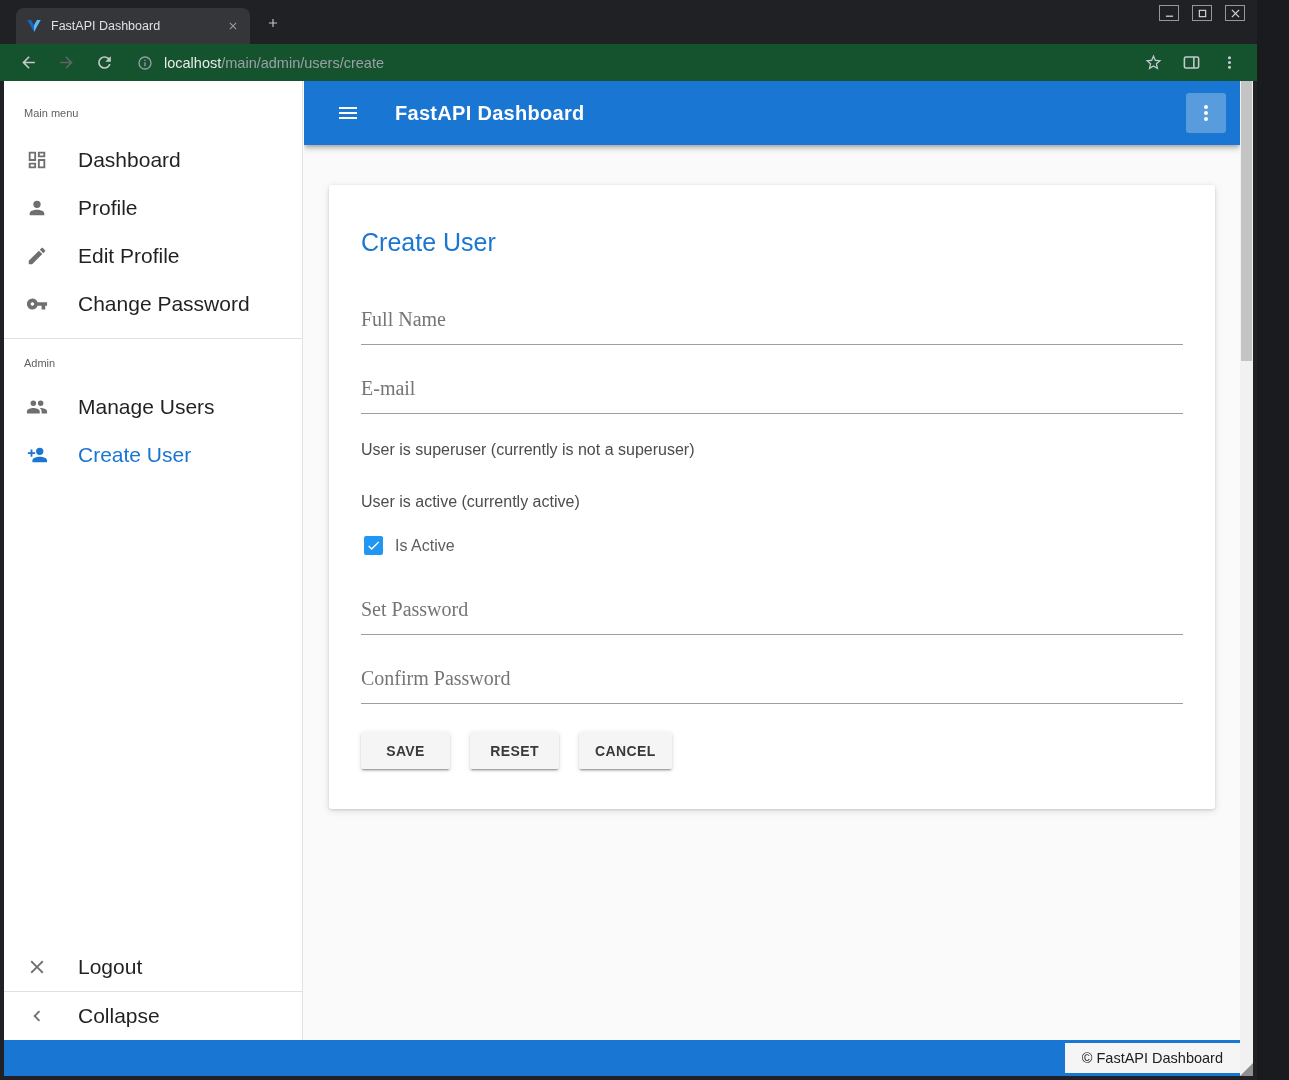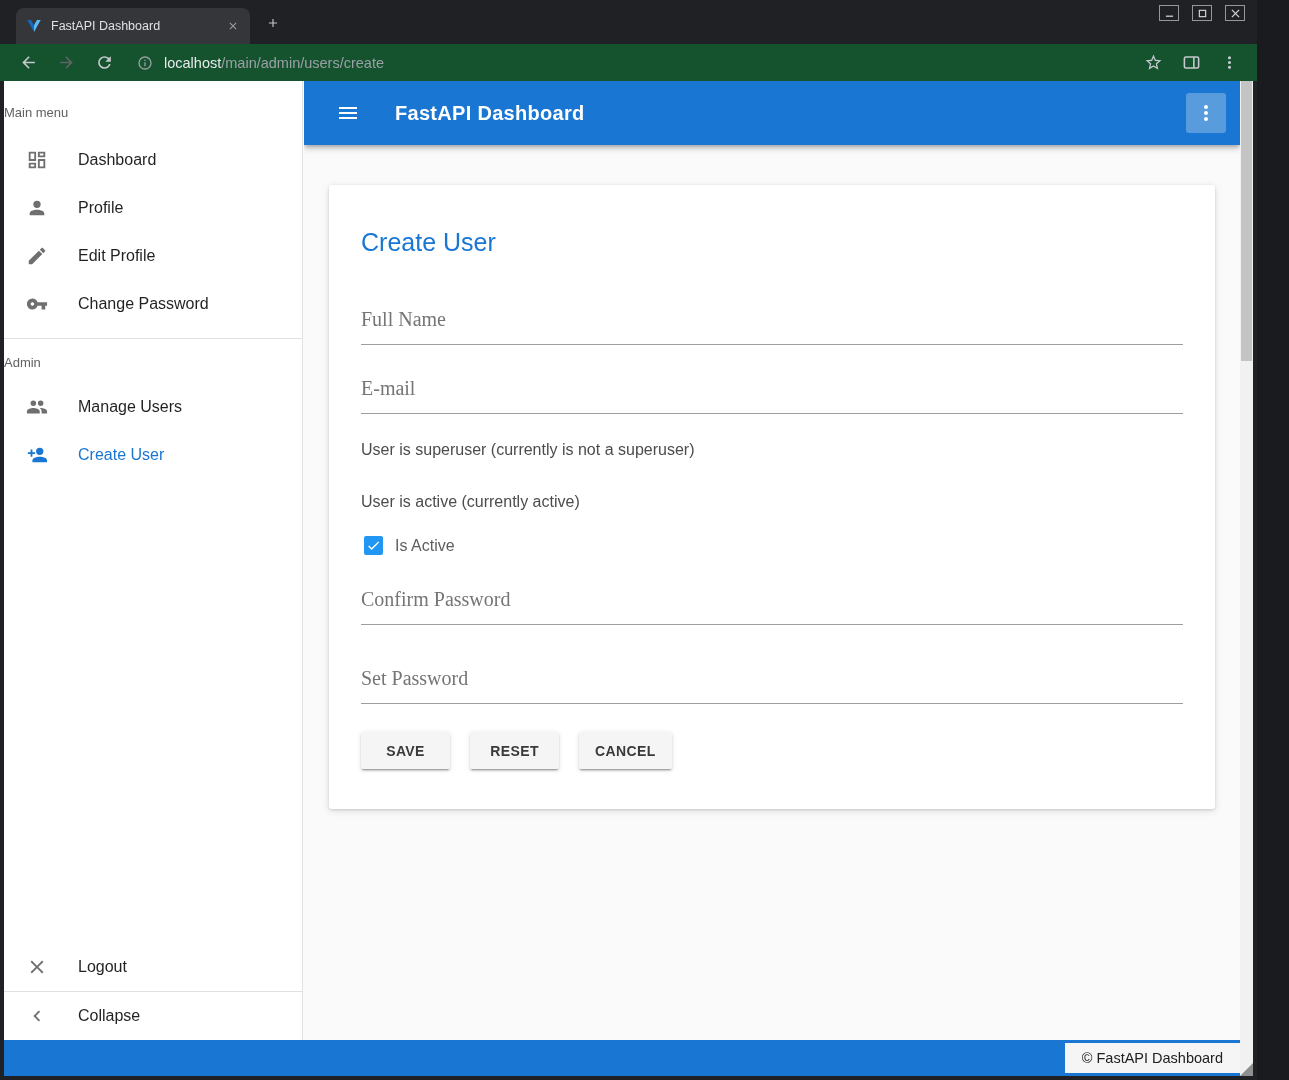--- a/index.html
+++ b/index.html
@@ -33,23 +33,23 @@
   
   .page { position:absolute; top:81px; left:4px; right:4px; bottom:4px; background:#fafafa; overflow:hidden; }
 
   .scrollbar { position:absolute; top:0; right:0; bottom:0; width:13px; background:#f1f1f1; z-index:30; }
   .scroll-thumb { position:absolute; top:0; left:1px; width:11px; height:280px; background:#c4c4c4; }
   .resize-grip { position:absolute; right:0; bottom:0; width:0; height:0; border-style:solid; border-width:0 0 13px 13px; border-color:transparent transparent #8f8f8f transparent; }
 
   
   .sidebar { position:absolute; top:0; left:0; bottom:36px; width:299px; background:#ffffff; border-right:1px solid #e2e2e2; z-index:5; }
   .sb-top { padding-top:24px; }
-  .sb-section-label { font-size:13px; color:#616161; height:16px; line-height:16px; }
+  .sb-section-label { font-size:11px; color:#616161; padding-left:20px; height:16px; line-height:16px; }
   .sb-group { margin-top:15px; }
-  .sb-item { height:48px; display:flex; align-items:center; padding-left:21px; color:rgba(0,0,0,.87); font-size:16px; cursor:pointer; }
+  .sb-item { height:48px; display:flex; align-items:center; padding-left:21px; color:rgba(0,0,0,.87); font-size:21px; cursor:pointer; }
   .sb-item .sb-icon { width:24px; height:24px; color:#6f6f6f; margin-right:29px; display:flex; align-items:center; justify-content:center; }
   .sb-item .sb-icon svg { width:22px; height:22px; }
   .sb-item.active { color:#1976d2; }
   .sb-item.active .sb-icon { color:#1976d2; }
   .divider { height:1px; background:#e0e0e0; margin-top:10px; }
   .sb-section-label.admin { margin-top:16px; }
   .sb-bottom { position:absolute; left:0; right:0; bottom:0; }
   .sb-bottom .divider { margin:0; }
 
   
@@ -292,26 +292,26 @@
 
           <div class="cb-row">
             <span class="cb checked">
               <svg viewBox="0 0 24 24" fill="currentColor">
                   <path d="M21,7L9,19L3.5,13.5L4.91,12.09L9,16.17L19.59,5.59L21,7Z"></path>
                 </svg>
             </span>
             <span class="cb-label">Is Active</span>
           </div>
 
+          <div class="field pw1">
+            <input type="text" placeholder="Set Password" style="">
+          </div>
+
           <div class="field">
             <input type="text" placeholder="Confirm Password" style="">
-          </div>
-
-          <div class="field pw1">
-            <input type="text" placeholder="Set Password" style="">
           </div>
 
           <div class="btn-row">
             <button class="btn">SAVE</button>
             <button class="btn">RESET</button>
             <button class="btn">CANCEL</button>
           </div>
         </div>
       </div>
     </div>

